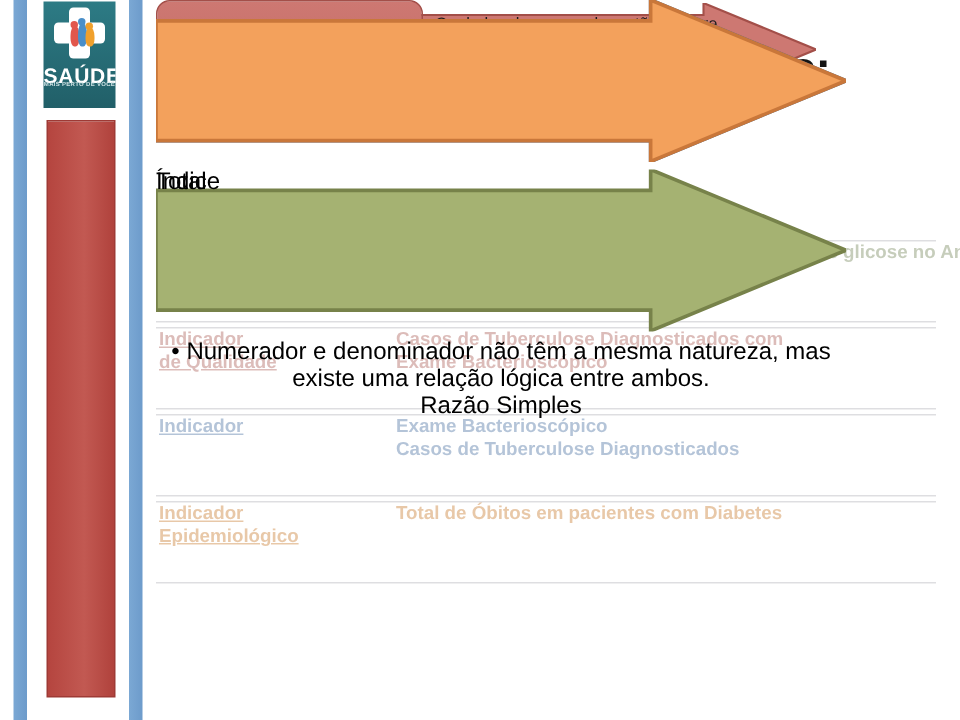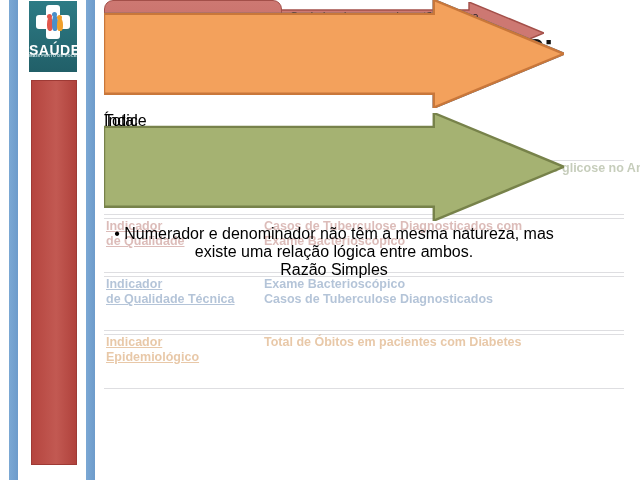--- a/index.html
+++ b/index.html
@@ -270,21 +270,20 @@
       </div>
       <div class="ghost-cell right g2">
         <span class="l1">Casos de Tuberculose Diagnosticados com</span>
         <span class="l2">Exame Bacterioscópico</span>
       </div>
     </div>
 
     <div class="ghost-row g-row-3">
       <div class="ghost-cell left g3">
         <span class="l1">Indicador</span>
-        <span class="l2">de Qualidade Técnica</span>
       </div>
       <div class="ghost-cell right g3">
         <span class="l1">Exame Bacterioscópico</span>
         <span class="l2">Casos de Tuberculose Diagnosticados</span>
       </div>
     </div>
 
     <div class="ghost-row g-row-4">
       <div class="ghost-cell left g4">
         <span class="l1">Indicador</span>

